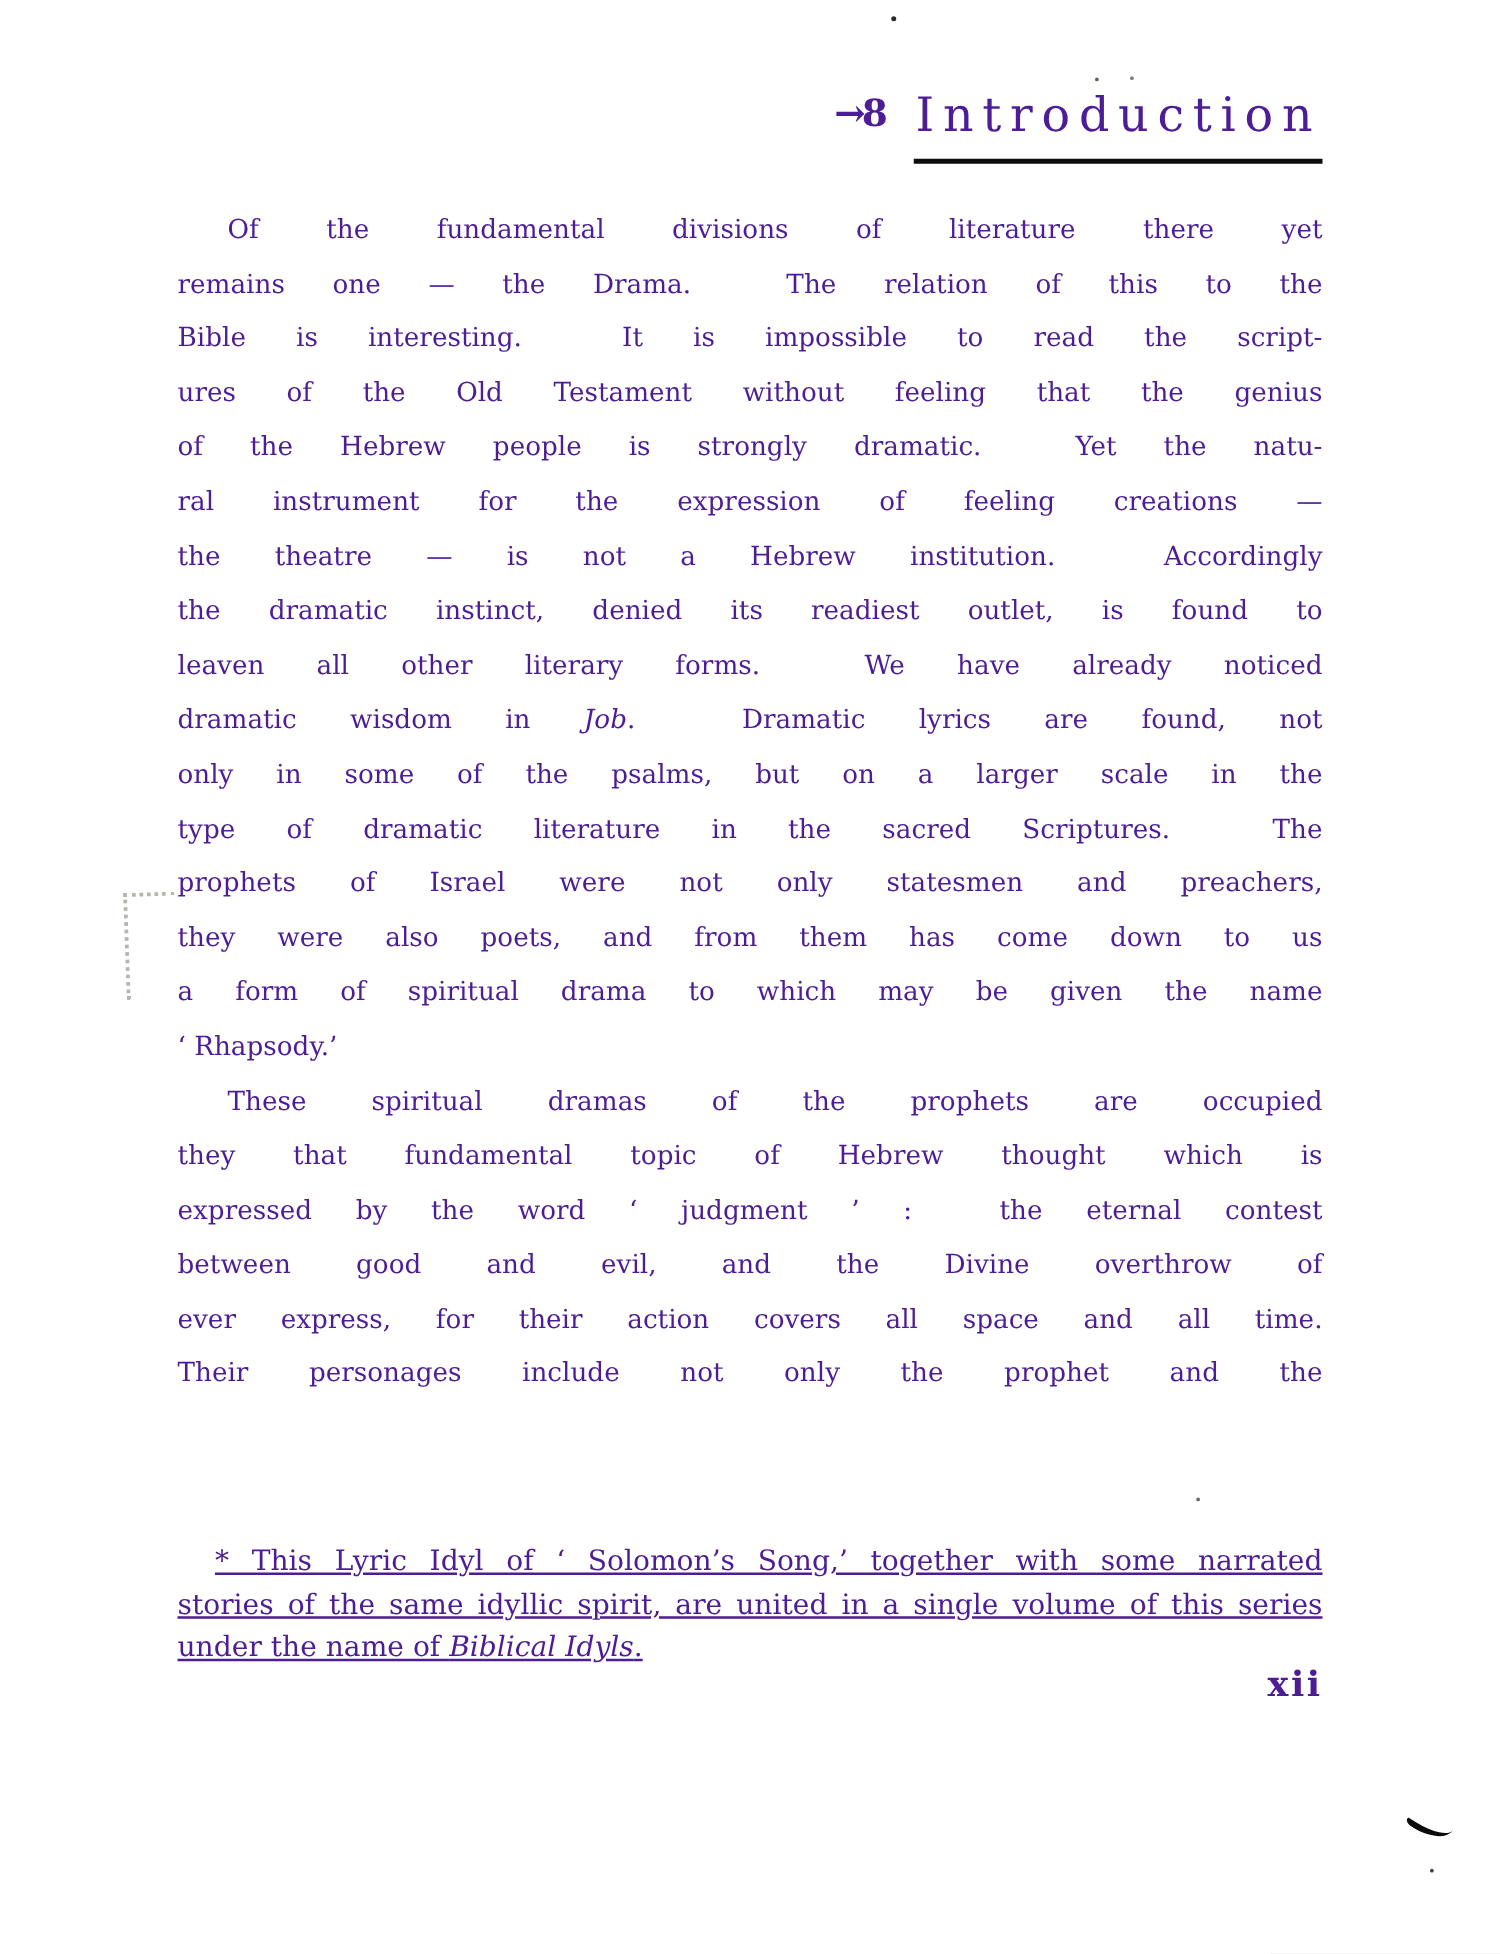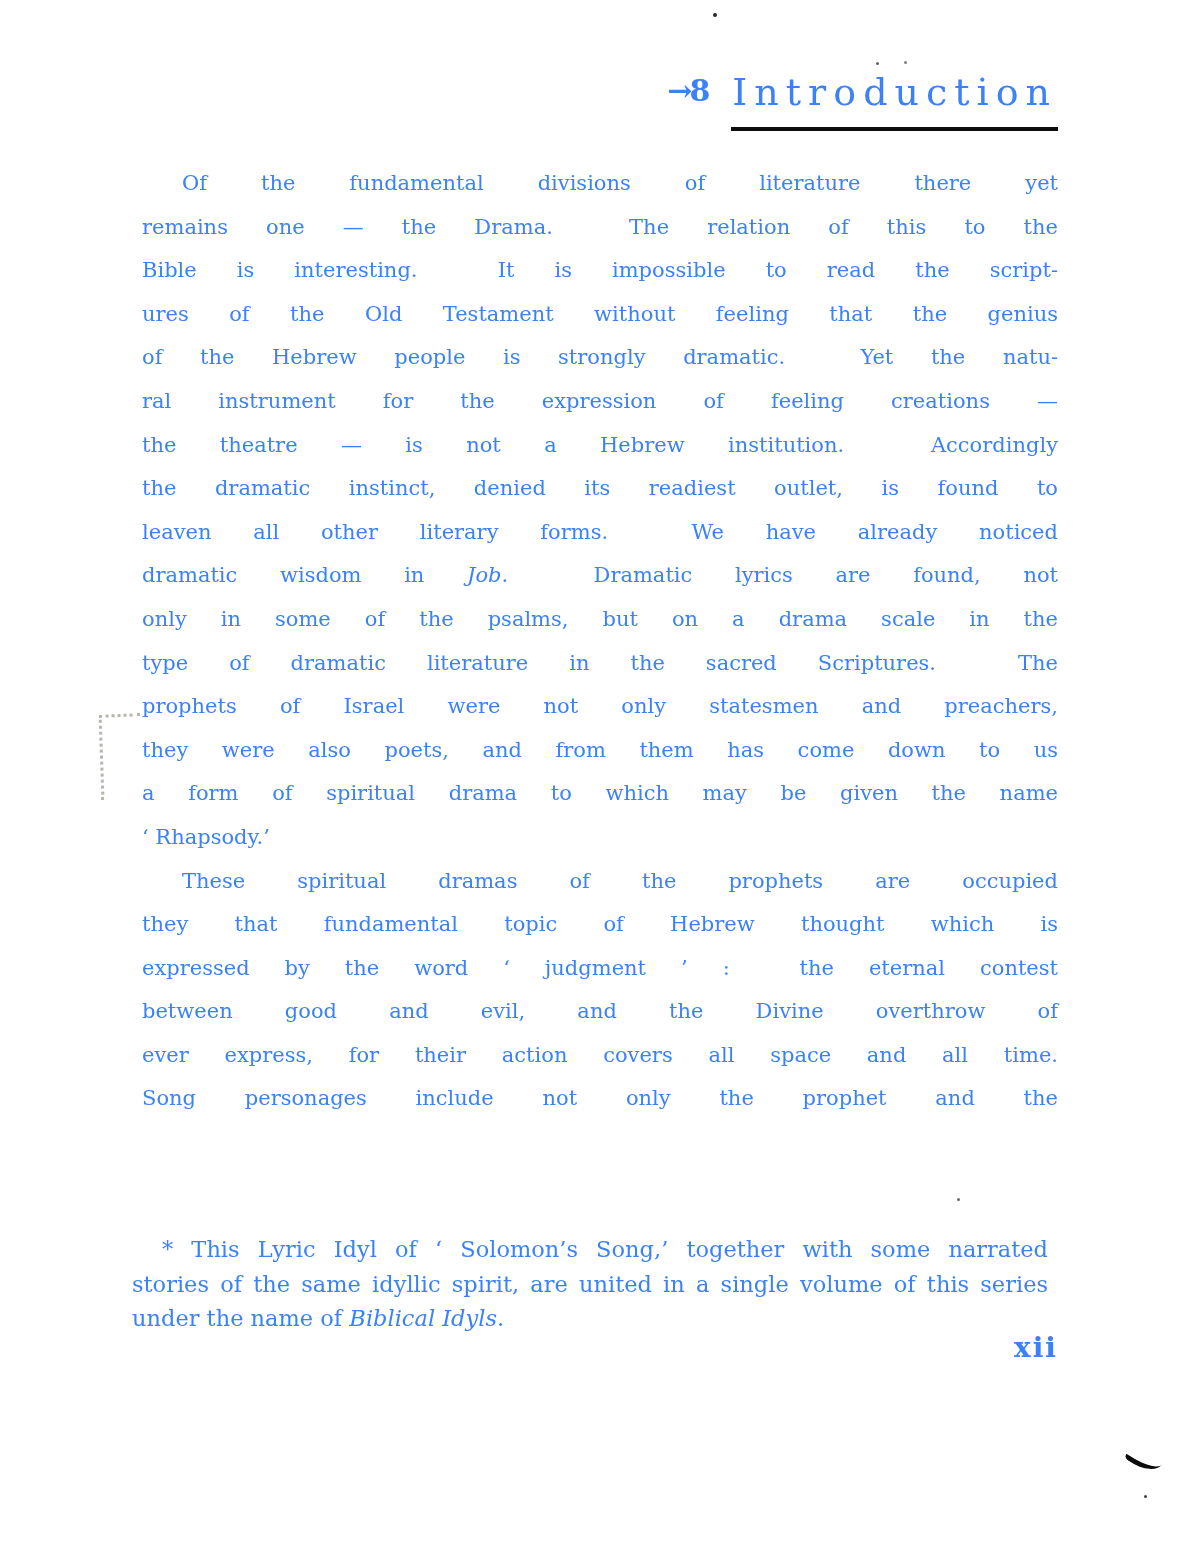--- a/index.html
+++ b/index.html
@@ -1,37 +1,37 @@
 <!DOCTYPE html>
 <html><head>
 <meta charset="utf-8">
 <style>
   html,body { margin:0; padding:0; background:#e8e8e8; }
   .page {
     position:relative; width:1200px; height:1563px; margin:0 auto;
-    background:#ffffff; color:#3b82f6;
+    background:#ffffff; color:#4c1d95;
     font-family:"DejaVu Serif", serif;
     overflow:hidden;
   }
   
   .runhead { position:absolute; top:70px; left:142px; width:916px; text-align:right; white-space:nowrap; }
   .ornament {
     display:inline-block; font-size:30px; font-weight:bold;
     letter-spacing:-3px; margin-right:24px; transform:translateY(-4px);
   }
   .title {
     display:inline-block; font-size:38px; letter-spacing:7px;
     padding:0 1px 13px 1px; border-bottom:4px solid #0d0d0d;
   }
   
   .bodytext { position:absolute; top:162px; left:142px; width:916px; font-size:21px; line-height:43.6px; }
   .line { text-align:justify; text-align-last:justify; white-space:nowrap; }
   .line.endline { text-align-last:left; }
   .line.indent { text-indent:40px; }
-  .footnote { position:absolute; top:1232px; left:132px; width:916px; font-size:22.5px; line-height:34.5px; font-weight:500; }
+  .footnote { position:absolute; top:1232px; left:142px; width:916px; font-size:22.5px; line-height:34.5px; font-weight:500;text-decoration:underline; }
   .footnote .line.indent { text-indent:30px; }
   .pageno { position:absolute; top:1331px; left:142px; width:916px; text-align:right; font-size:28px; letter-spacing:2px; font-weight:bold; }
   
   .pencil-mark {
     position:absolute; left:100px; top:714px; width:38px; height:82px;
     border-top:3px dotted #a4a49a; border-left:3px dotted #a4a49a;
     transform:rotate(-2deg); opacity:.8;
   }
   .stray-mark {
     position:absolute; left:1126px; top:1450px; width:36px; height:14px;
@@ -66,34 +66,34 @@
         <div class="line indent">Of the fundamental divisions of literature there yet</div>
         <div class="line">remains one — the Drama.&nbsp; The relation of this to the</div>
         <div class="line">Bible is interesting.&nbsp; It is impossible to read the script-</div>
         <div class="line">ures of the Old Testament without feeling that the genius</div>
         <div class="line">of the Hebrew people is strongly dramatic.&nbsp; Yet the natu-</div>
         <div class="line">ral instrument for the expression of feeling creations —</div>
         <div class="line">the theatre — is not a Hebrew institution.&nbsp; Accordingly</div>
         <div class="line">the dramatic instinct, denied its readiest outlet, is found to</div>
         <div class="line">leaven all other literary forms.&nbsp; We have already noticed</div>
         <div class="line">dramatic wisdom in <i>Job</i>.&nbsp; Dramatic lyrics are found, not</div>
-        <div class="line">only in some of the psalms, but on a drama scale in the</div>
+        <div class="line">only in some of the psalms, but on a larger scale in the</div>
         <div class="line">type of dramatic literature in the sacred Scriptures.&nbsp; The</div>
         <div class="line">prophets of Israel were not only statesmen and preachers,</div>
         <div class="line">they were also poets, and from them has come down to us</div>
         <div class="line">a form of spiritual drama to which may be given the name</div>
         <div class="line endline">‘ Rhapsody.’</div>
       </div>
     <div>
         <div class="line indent">These spiritual dramas of the prophets are occupied</div>
         <div class="line">they that fundamental topic of Hebrew thought which is</div>
         <div class="line">expressed by the word ‘ judgment ’ :&nbsp; the eternal contest</div>
         <div class="line">between good and evil, and the Divine overthrow of</div>
         <div class="line">ever express, for their action covers all space and all time.</div>
-        <div class="line">Song personages include not only the prophet and the</div>
+        <div class="line">Their personages include not only the prophet and the</div>
       </div>
   </div>
 
   <div class="pencil-mark"></div>
 
   <div class="footnote">
       <div class="line indent">* This Lyric Idyl of ‘ Solomon’s Song,’ together with some narrated</div>
       <div class="line">stories of the same idyllic spirit, are united in a single volume of this series</div>
       <div class="line endline">under the name of <i>Biblical Idyls</i>.</div>
     </div>

